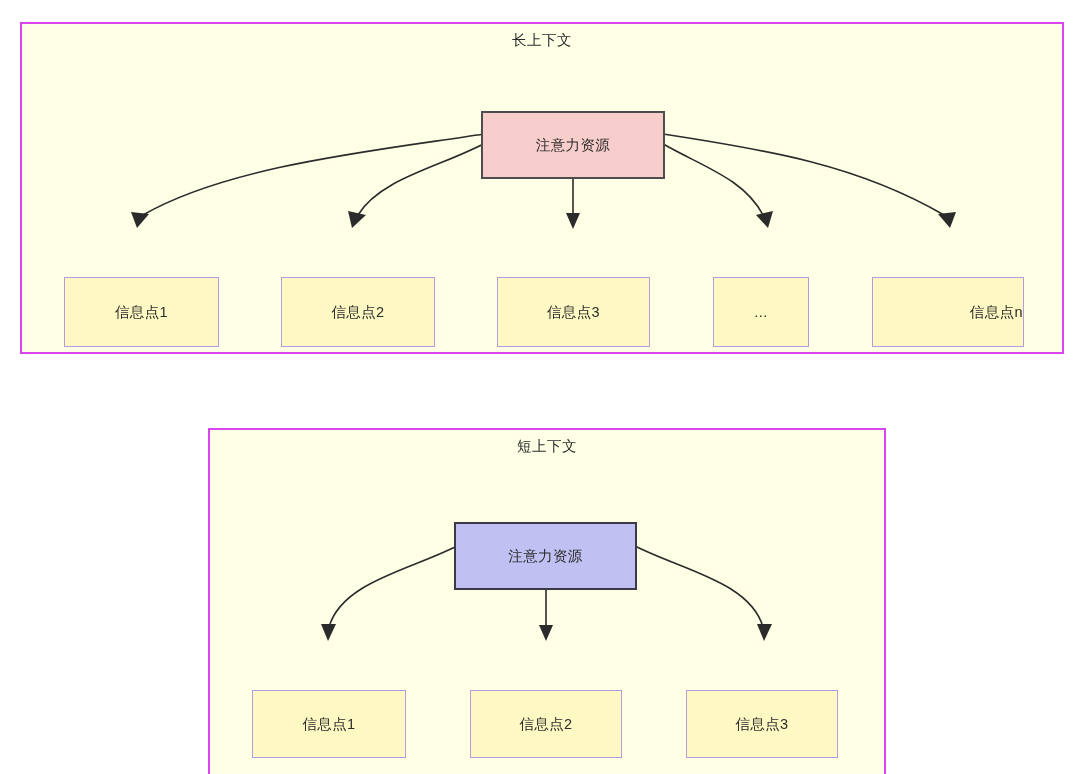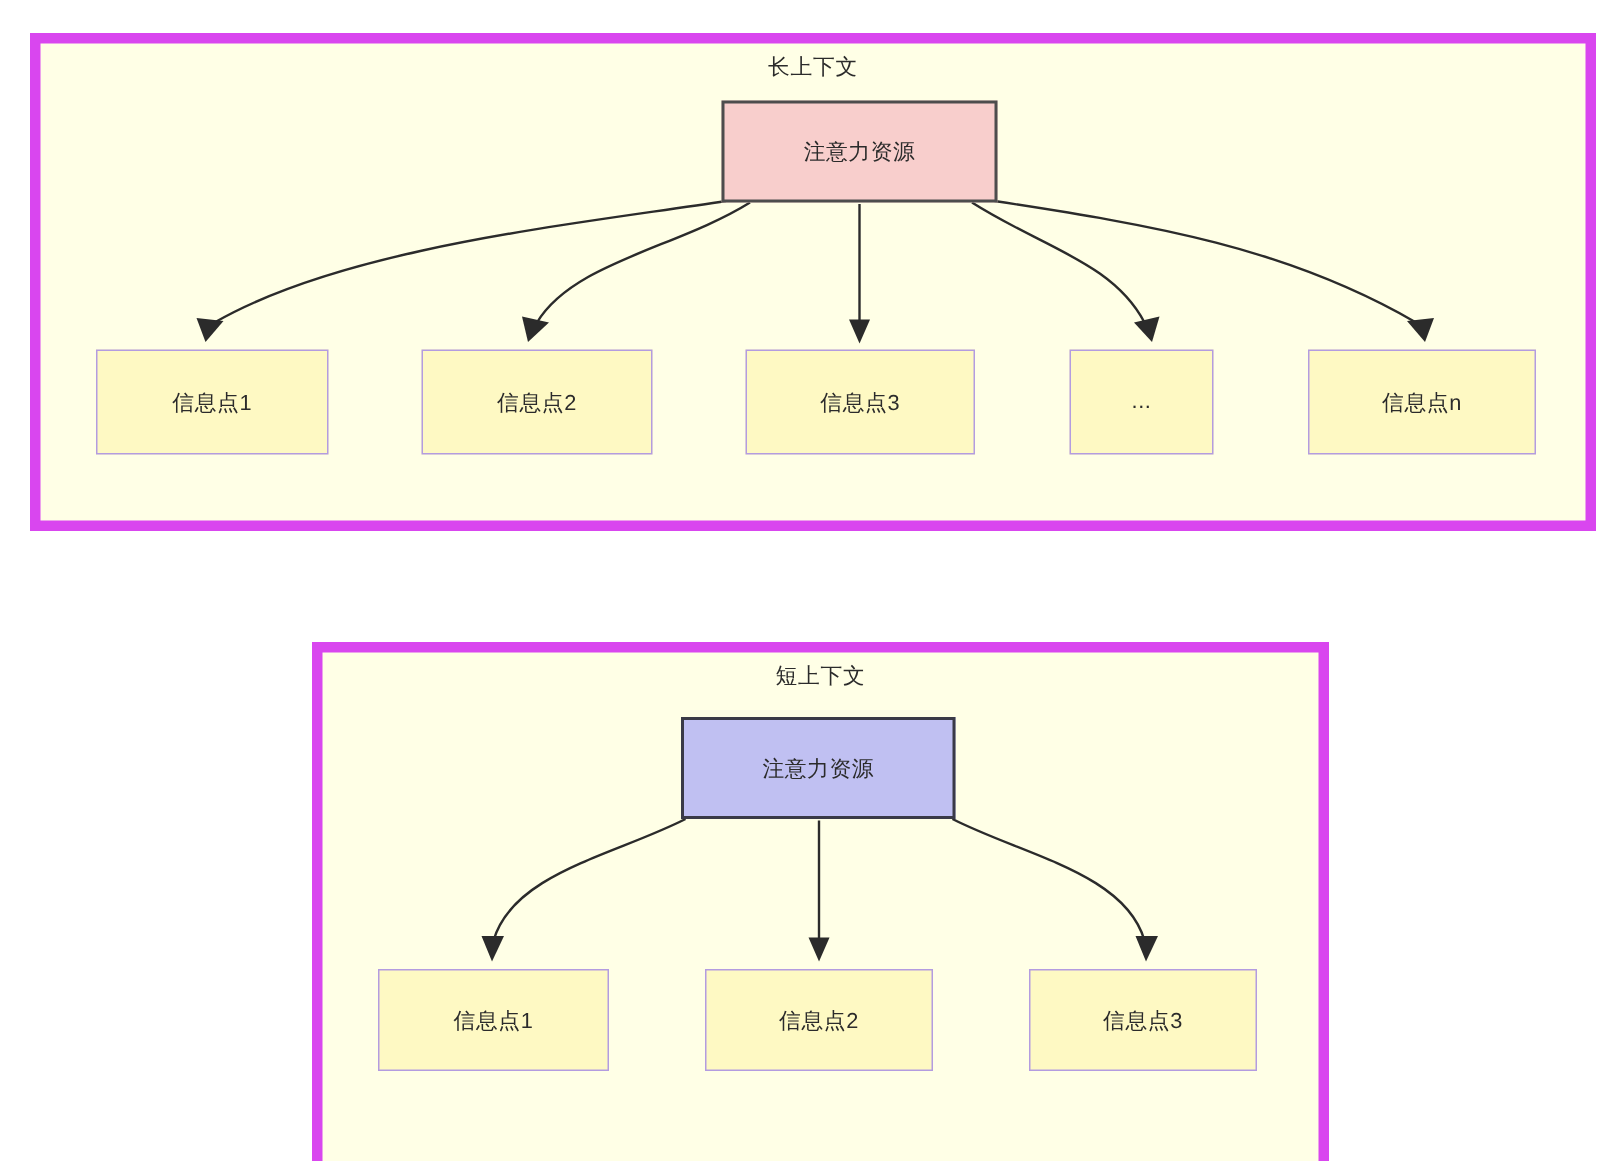--- a/index.html
+++ b/index.html
@@ -17,21 +17,21 @@
   }
   #canvas {
     position: absolute;
     left: 0; top: 0;
     width: 1080px;
     height: 774px;
   }
   .group-frame {
     position: absolute;
     background: #FFFFE6;
-    border: 7px solid #d946ef;
+    border: 2px solid #d946ef;
     box-sizing: border-box;
   }
   #group-long {
     left: 20px;
     top: 22px;
     width: 1044px;
     height: 332px;
   }
   #group-short {
     left: 208px;
@@ -54,20 +54,21 @@
   .node {
     position: absolute;
     box-sizing: border-box;
     display: flex;
     align-items: center;
     justify-content: center;
     font-size: 14.5px;
     color: #2b2b2b;
     letter-spacing: 0.4px;
     white-space: nowrap;
+    margin-top: 44px;
   }
   .node-attention-red {
     background: #F8CECC;
     border: 2.5px solid #4D4D4D;
   }
   .node-attention-blue {
     background: #C0C0F2;
     border: 2.5px solid #3A3A47;
   }
   .node-info {
@@ -140,21 +141,21 @@
   </div>
   <div class="node node-info" style="left:281px; top:233px; width:154px; height:70px;">
     <span>信息点2</span>
   </div>
   <div class="node node-info" style="left:497px; top:233px; width:153px; height:70px;">
     <span>信息点3</span>
   </div>
   <div class="node node-info" style="left:713px; top:233px; width:96px; height:70px;">
     <span>...</span>
   </div>
-  <div class="node node-info" style="left:872px; top:233px; width:152px; height:70px;">
+  <div class="node node-info" style="left:872px; top:233px; width:152px; height:70px;justify-content:flex-end;">
     <span>信息点n</span>
   </div>
 
   <div class="group-frame" id="group-short">
     <div class="group-title">短上下文</div>
   </div>
 
   <svg class="svg-edges" id="edges-short" viewBox="0 0 1080 774" xmlns="http://www.w3.org/2000/svg">
 
     <path class="edge-path" d="M 457,546 C 410,570 342,582 329,627"></path>

